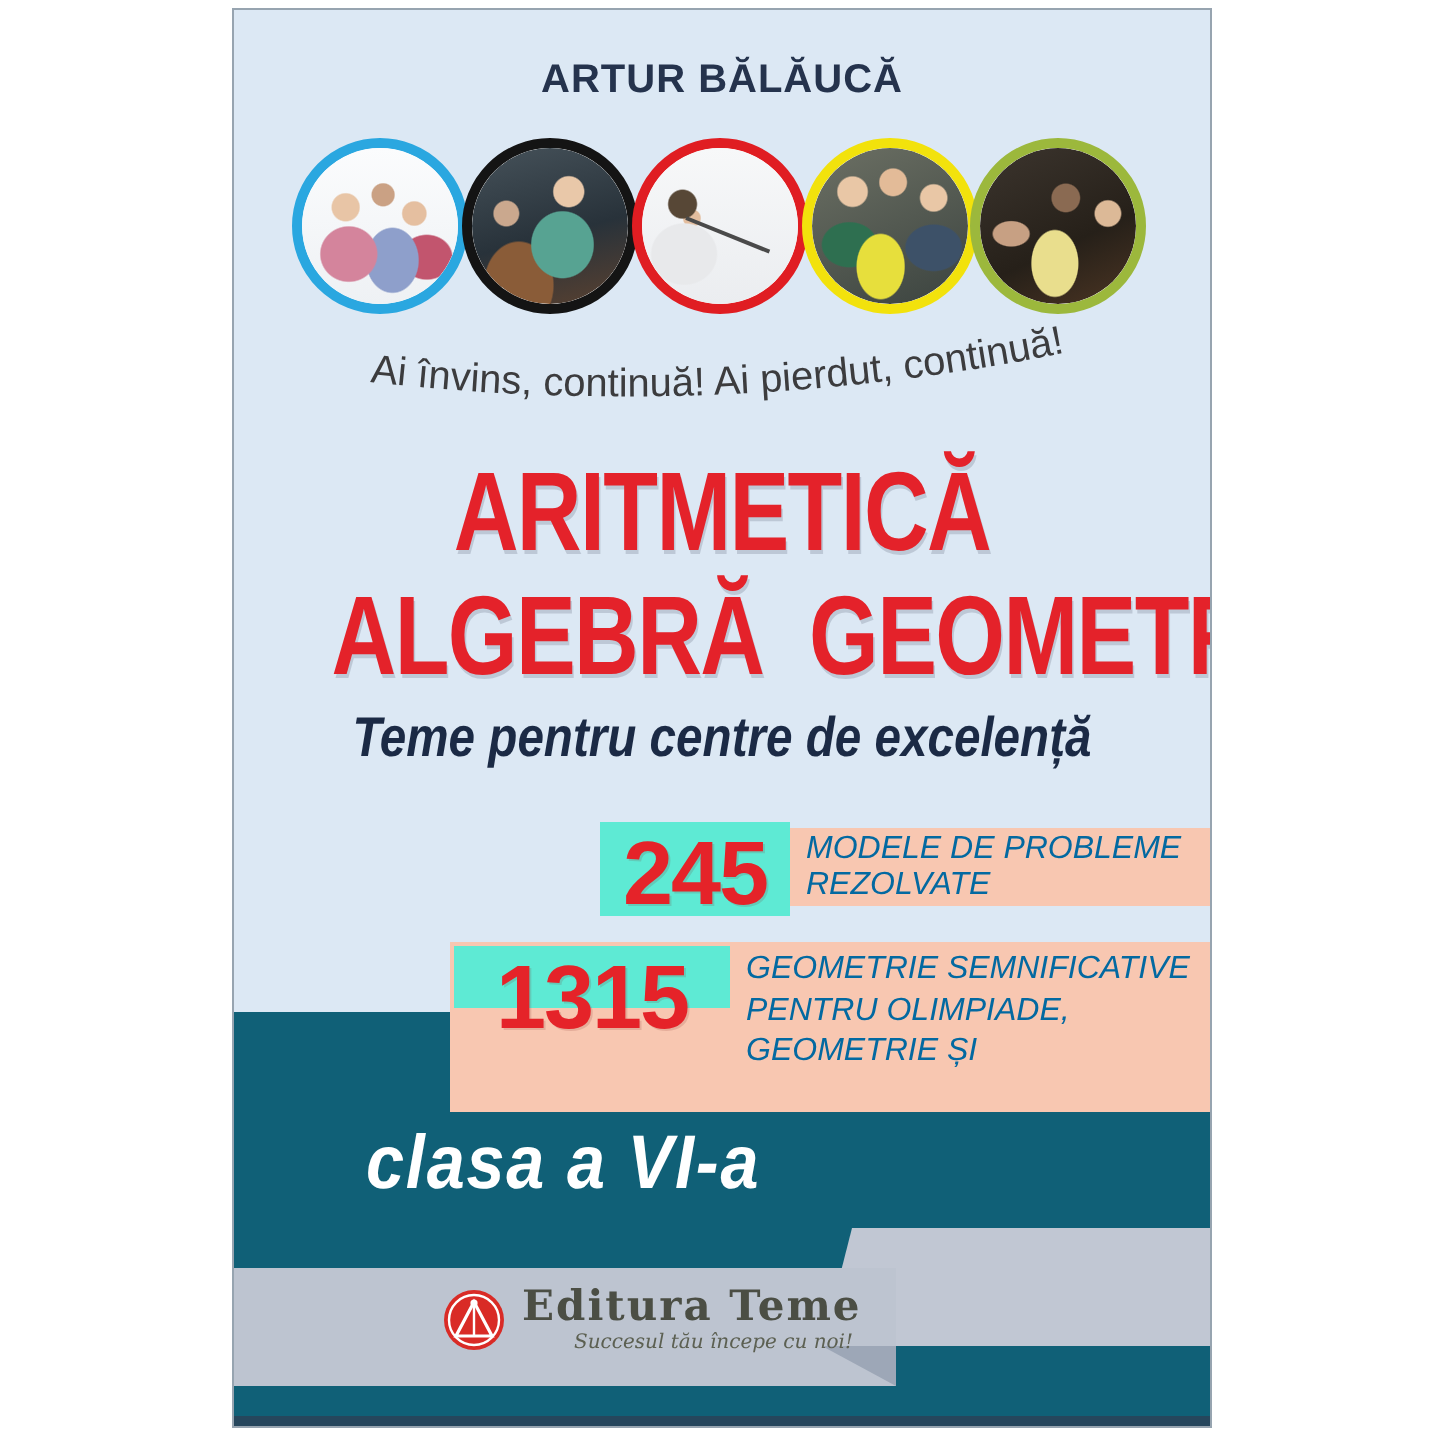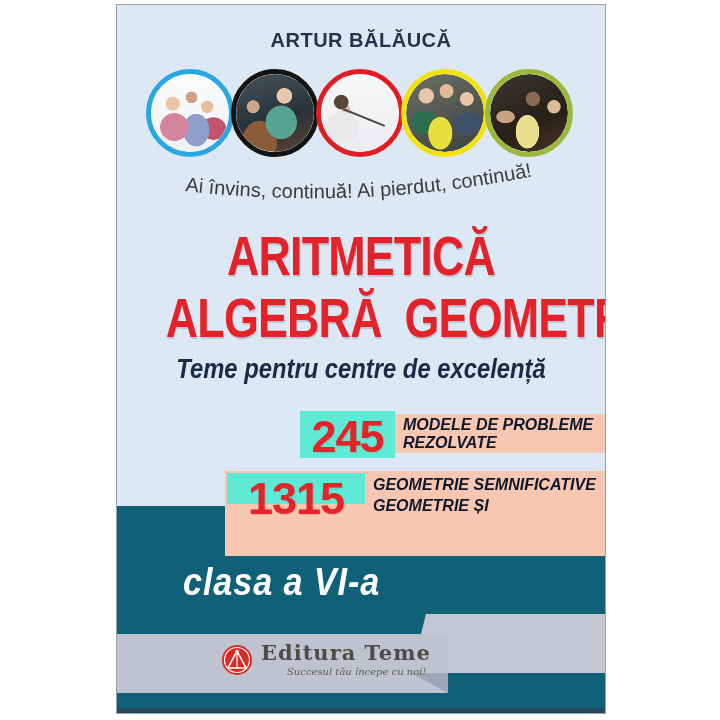--- a/index.html
+++ b/index.html
@@ -66,21 +66,21 @@
   .t2{top:284px;word-spacing:14px;}
   .subtitle{position:absolute;left:0;top:348px;width:100%;text-align:center;
          font-size:28px;font-weight:700;font-style:italic;color:#1b2a45;
          transform:scaleX(.85);transform-origin:50% 50%;white-space:nowrap;}
 
   .teal-block{position:absolute;left:0;top:501px;width:488px;height:207px;background:#106077;}
 
   .stat-salmon{position:absolute;background:#f8c7b1;}
   .s1{left:278px;top:409px;width:210px;height:39px;}
   .s2{left:108px;top:466px;width:380px;height:85px;}
-  .stat-label{position:absolute;color:#0f172a;font-weight:700;font-style:italic;
+  .stat-label{position:absolute;color:#0369a1;font-weight:400;font-style:italic;
               font-size:16px;white-space:nowrap;}
   .s1-label{left:286px;top:411px;line-height:18px;}
   .s2-label{left:256px;top:470px;line-height:20.5px;}
   .stat-white{position:absolute;background:#5eead4;display:flex;align-items:flex-start;justify-content:center;}
   .w1{left:183px;top:406px;width:95px;height:47px;}
   .w2{left:110px;top:468px;width:138px;height:31px;}
   .stat-number{color:#e52329;font-weight:800;font-size:45px;letter-spacing:-1px;
                text-shadow:1px 1px 0 rgba(120,30,30,.15);}
 
   .grade{position:absolute;left:66px;top:556px;color:#ffffff;font-size:38px;
@@ -139,20 +139,21 @@
       <div>MODELE DE PROBLEME</div>
       <div>REZOLVATE</div>
     </div>
     <div class="stat-white w1">
       <span class="stat-number">245</span>
     </div>
 
     <div class="stat-salmon s2"></div>
     <div class="stat-label s2-label">
       <div>GEOMETRIE SEMNIFICATIVE</div>
+      <div>PENTRU OLIMPIADE,</div>
       <div>GEOMETRIE ȘI</div>
     </div>
     <div class="stat-white w2">
       <span class="stat-number">1315</span>
     </div>
 
     <div class="grade">clasa a VI-a</div>
 
     <svg class="ribbon" viewBox="0 0 488 80">
       <polygon points="309,0 488,0 488,59 294,59" fill="#c1c7d3"></polygon>

